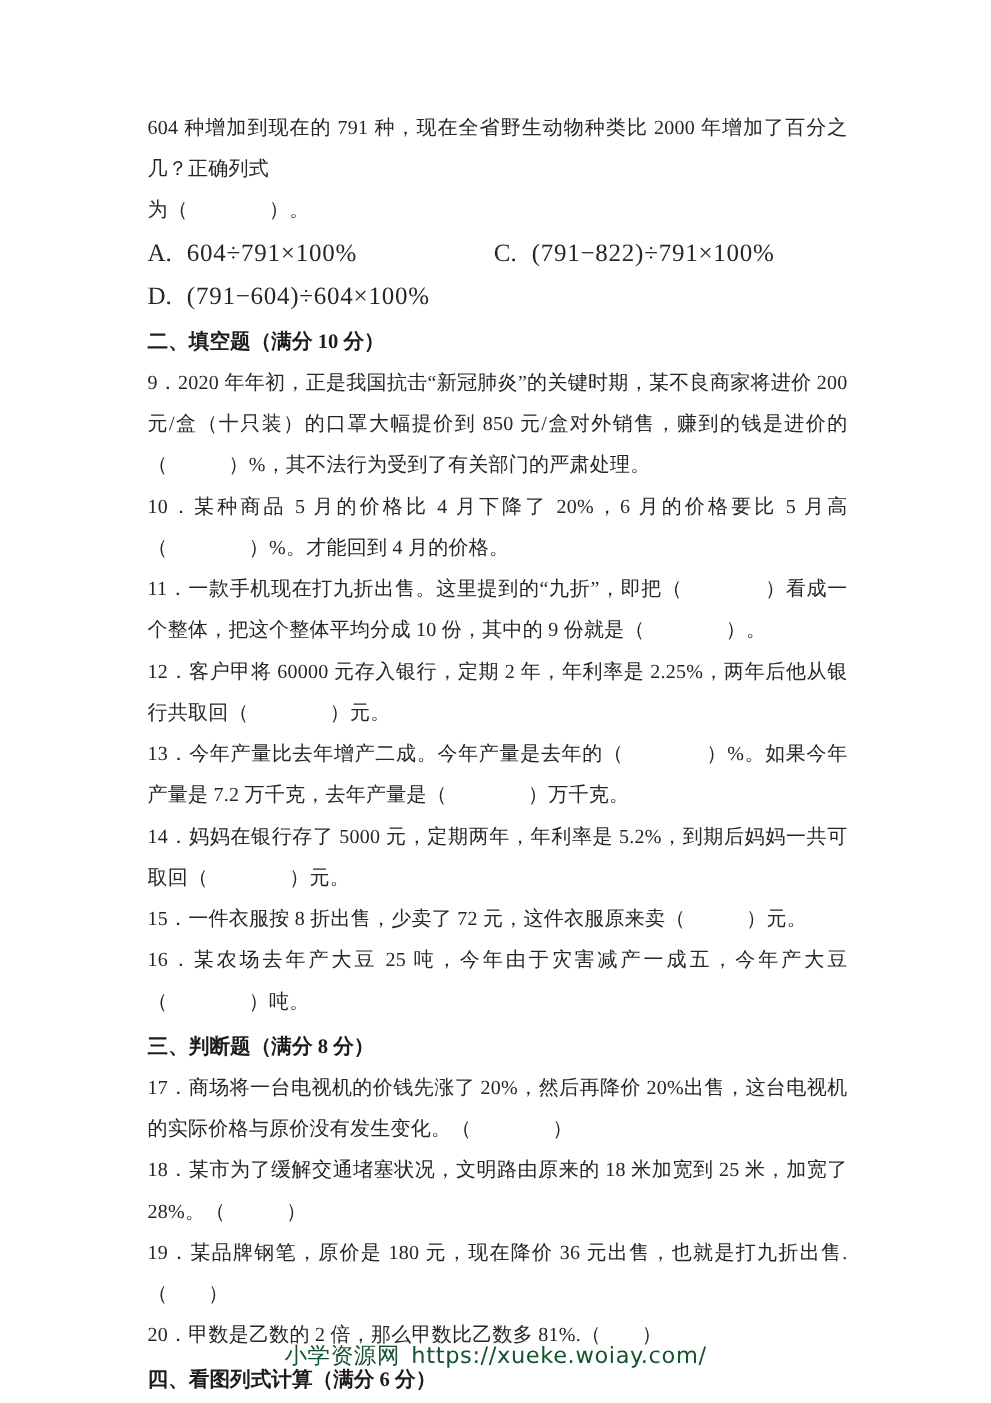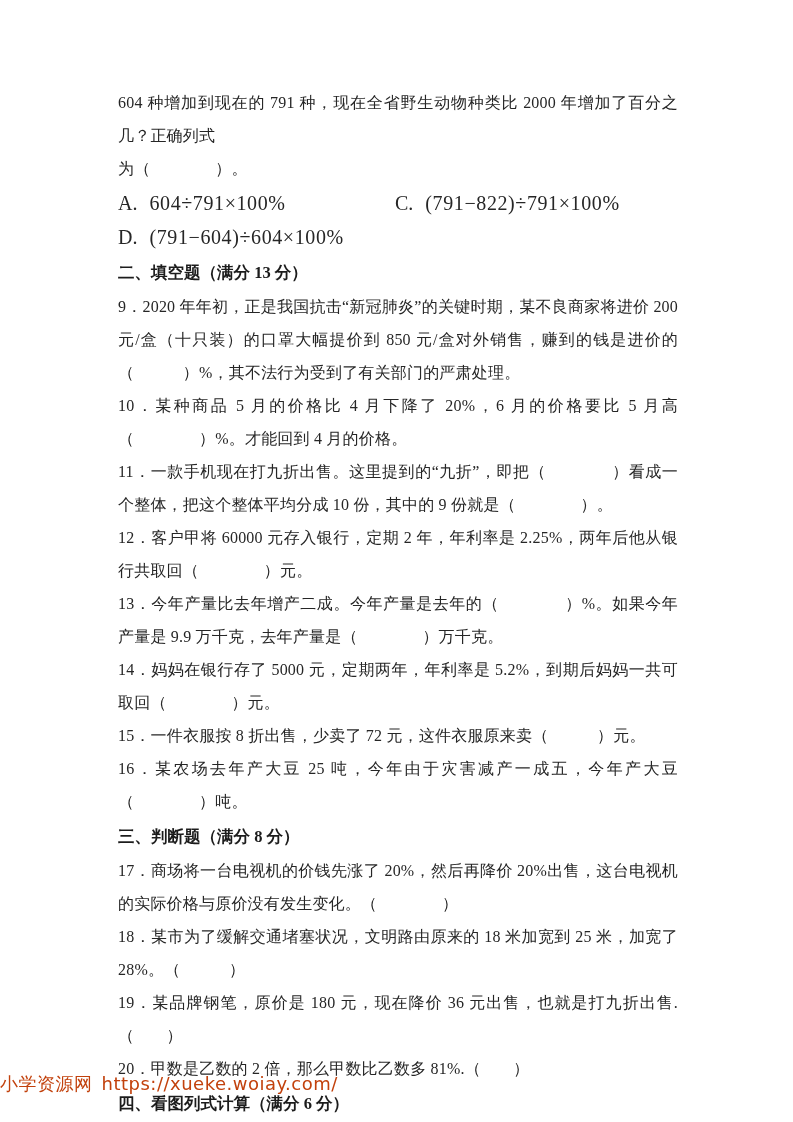--- a/index.html
+++ b/index.html
@@ -52,23 +52,24 @@
     font-size: 16.5px;
     font-weight: bold;
     line-height: 33px;
     color: #1c1c1c;
   }
   .footer {
     position: absolute;
     left: 0;
     right: 0;
     bottom: 26px;
+    text-align: center;
     font-family: "DejaVu Sans", "Liberation Sans", sans-serif;
     font-size: 18px;
-    color: #c2410c;
+    color: #14532d;
     letter-spacing: 0.5px;
   }
   .footer .site-name {
     margin-right: 9px;
   }
 </style>
 </head>
 <body>
 
 <div class="page">
@@ -82,26 +83,26 @@
         <span class="choice-label">A.</span><span class="choice-formula">604÷791×100%</span>
       </div>
       <div class="choice">
         <span class="choice-label">C.</span><span class="choice-formula">(791−822)÷791×100%</span>
       </div>
       <div class="choice">
         <span class="choice-label">D.</span><span class="choice-formula">(791−604)÷604×100%</span>
       </div>
     </div>
 
-    <h2 class="section-title">二、填空题（满分 13 分）</h2>
+    <h2 class="section-title">二、填空题（满分 10 分）</h2>
     <p class="q">9．2020 年年初，正是我国抗击“新冠肺炎”的关键时期，某不良商家将进价 200 元/盒（十只装）的口罩大幅提价到 850 元/盒对外销售，赚到的钱是进价的（　　　）%，其不法行为受到了有关部门的严肃处理。</p>
     <p class="q">10．某种商品 5 月的价格比 4 月下降了 20%，6 月的价格要比 5 月高（　　　　）%。才能回到 4 月的价格。</p>
     <p class="q">11．一款手机现在打九折出售。这里提到的“九折”，即把（　　　　）看成一个整体，把这个整体平均分成 10 份，其中的 9 份就是（　　　　）。</p>
     <p class="q">12．客户甲将 60000 元存入银行，定期 2 年，年利率是 2.25%，两年后他从银行共取回（　　　　）元。</p>
-    <p class="q">13．今年产量比去年增产二成。今年产量是去年的（　　　　）%。如果今年产量是 9.9 万千克，去年产量是（　　　　）万千克。</p>
+    <p class="q">13．今年产量比去年增产二成。今年产量是去年的（　　　　）%。如果今年产量是 7.2 万千克，去年产量是（　　　　）万千克。</p>
     <p class="q">14．妈妈在银行存了 5000 元，定期两年，年利率是 5.2%，到期后妈妈一共可取回（　　　　）元。</p>
     <p class="q">15．一件衣服按 8 折出售，少卖了 72 元，这件衣服原来卖（　　　）元。</p>
     <p class="q">16．某农场去年产大豆 25 吨，今年由于灾害减产一成五，今年产大豆（　　　　）吨。</p>
 
     <h2 class="section-title">三、判断题（满分 8 分）</h2>
     <p class="q">17．商场将一台电视机的价钱先涨了 20%，然后再降价 20%出售，这台电视机的实际价格与原价没有发生变化。（　　　　）</p>
     <p class="q">18．某市为了缓解交通堵塞状况，文明路由原来的 18 米加宽到 25 米，加宽了 28%。（　　　）</p>
     <p class="q">19．某品牌钢笔，原价是 180 元，现在降价 36 元出售，也就是打九折出售.　　（　　）</p>
     <p class="q">20．甲数是乙数的 2 倍，那么甲数比乙数多 81%.（　　）</p>
 

